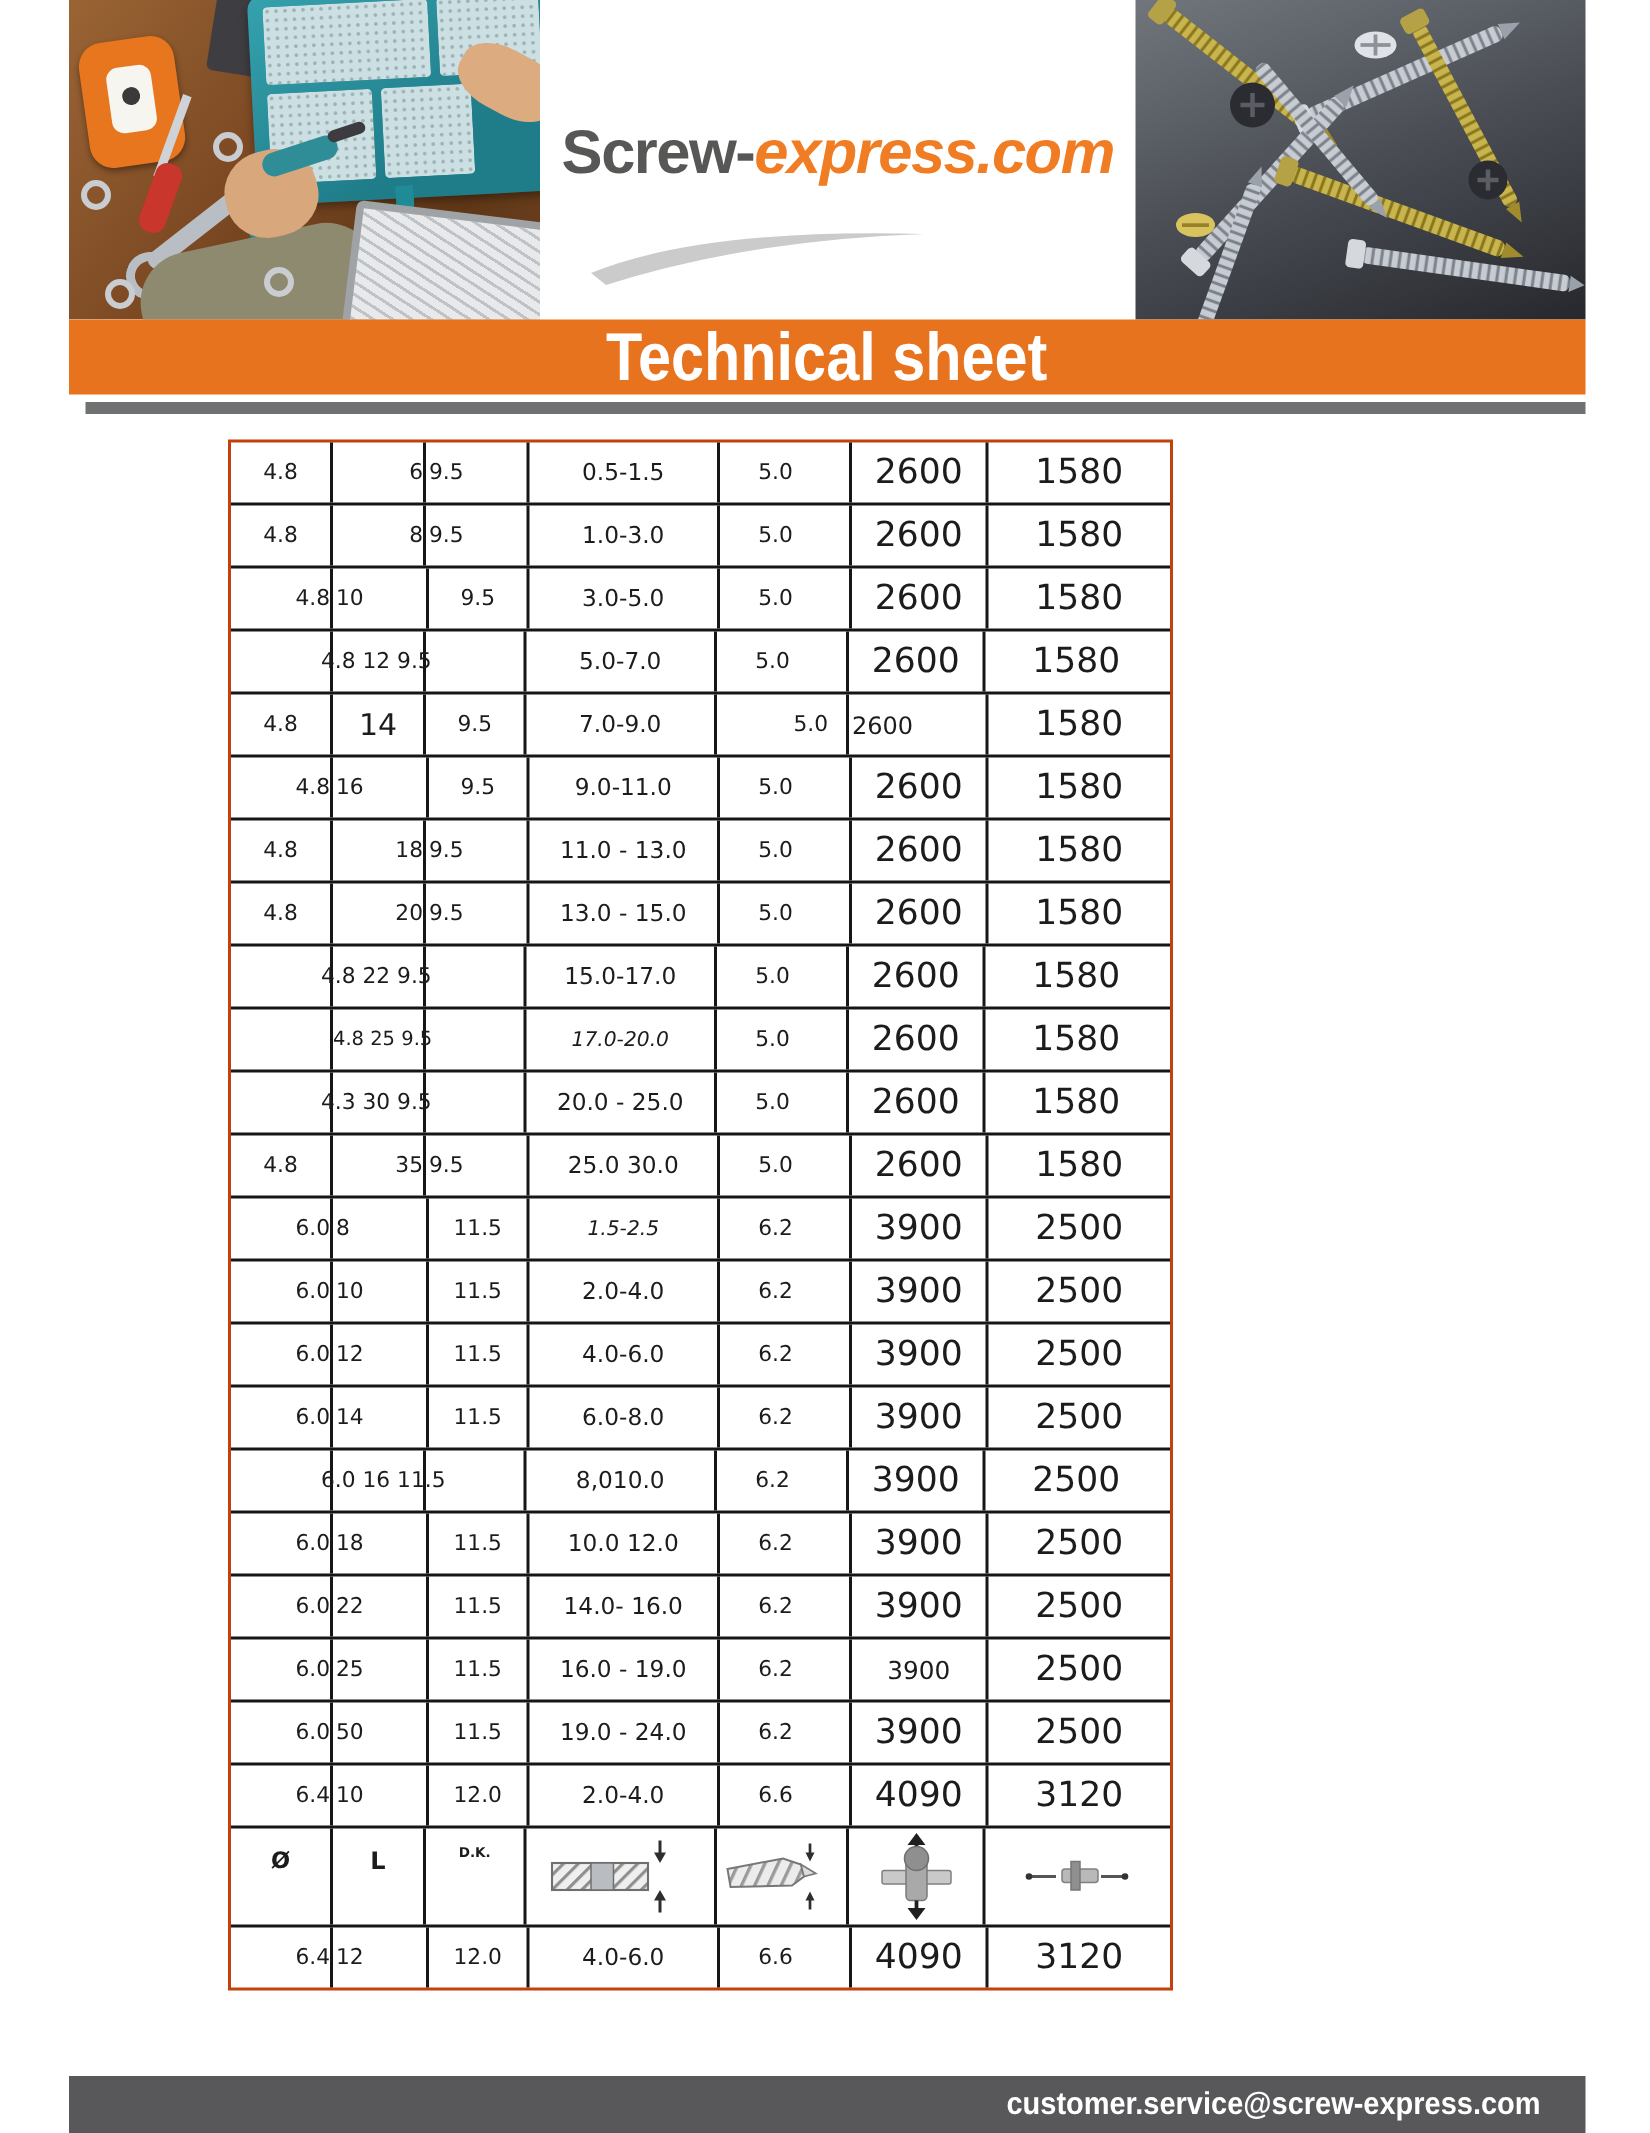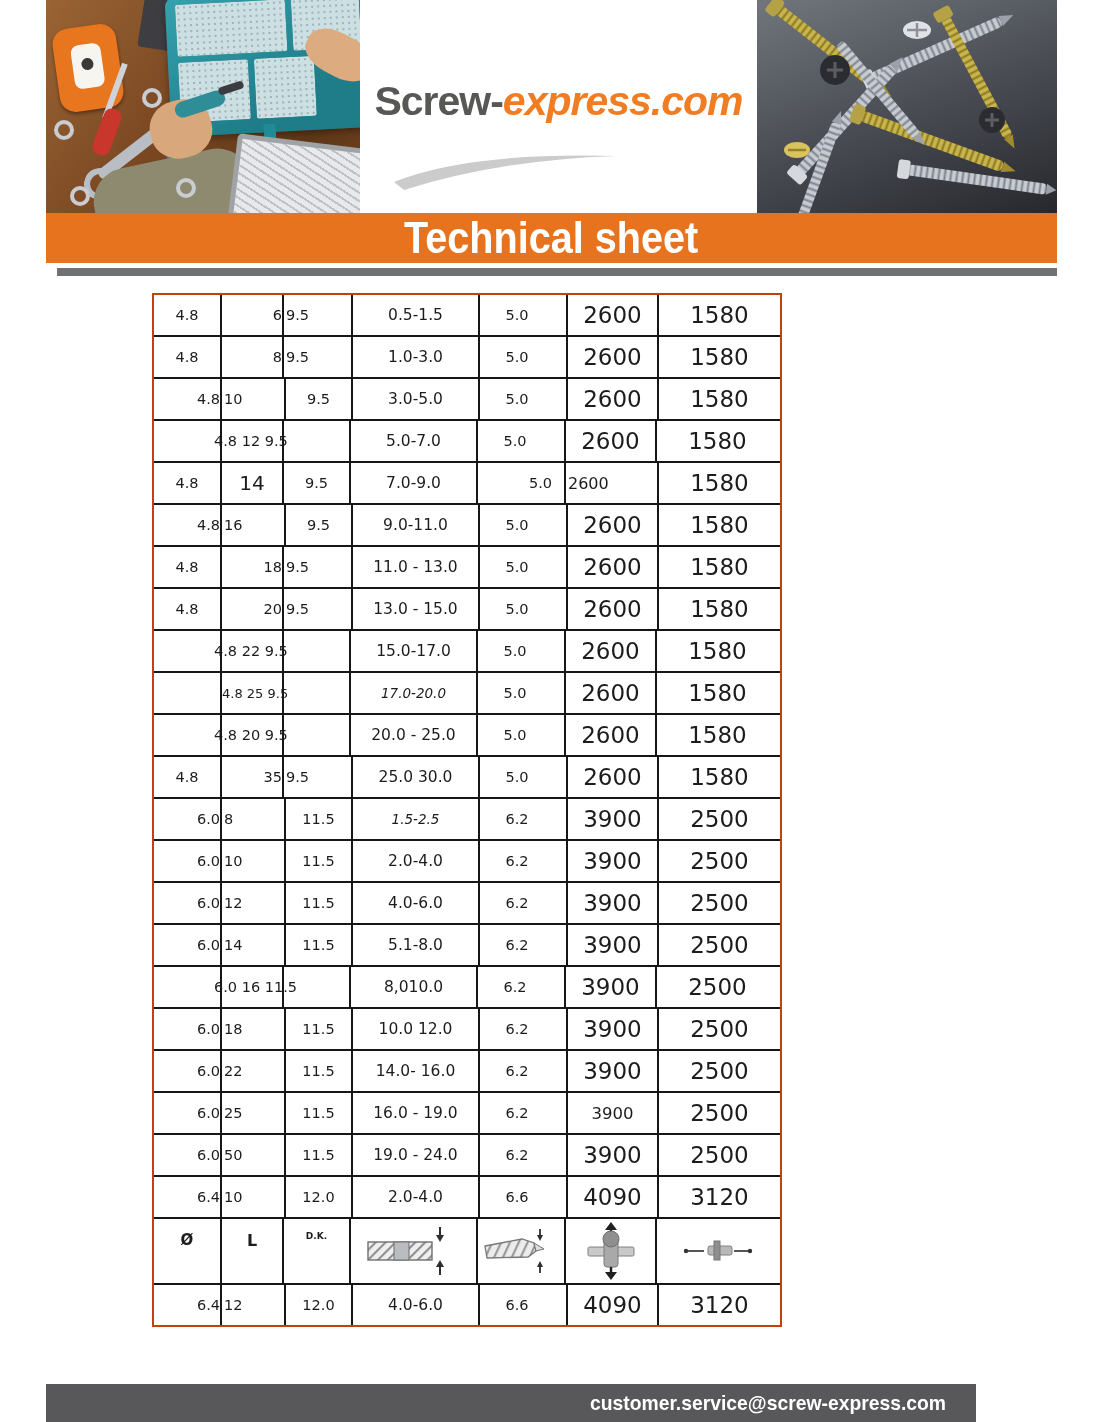--- a/index.html
+++ b/index.html
@@ -90,21 +90,21 @@
         white-space:nowrap;color:#1c1c1c;z-index:2;}
   .merged.sm{font-size:13px;left:68px;}
   .sc4 .c4{font-size:13.5px;font-style:italic;}
   .sc6 .c6 span{font-size:16.5px;}
   .vH{height:64px;}
   .vH .hdr{align-items:flex-start;padding-top:12px;font-weight:bold;}
   .vH .c1{font-size:15px;} .vH .c2{font-size:16px;} .vH .c3{font-size:9px;font-weight:bold;}
   .vH .icon-cell{align-items:center;}
 
   
-  .footer-bar{position:absolute;left:46px;top:1384px;width:930px;height:38px;background:#58585a;
+  .footer-bar{position:absolute;left:46px;top:1384px;width:1011px;height:38px;background:#58585a;
         display:flex;align-items:center;justify-content:flex-end;padding-right:0;box-sizing:border-box;}
   .footer-text{color:#ffffff;font-family:"Liberation Sans",sans-serif;font-weight:bold;font-size:21px;
         transform:scaleX(.92);transform-origin:right center;margin-right:30px;white-space:nowrap;}
 </style>
 </head>
 <body>
 
 <div class="page">
 
   <div class="photo photo-left">
@@ -440,21 +440,21 @@
         </div>
         <div class="cell c5">
           <span>5.0</span>
         </div>
         <div class="cell c6">
           <span>2600</span>
         </div>
         <div class="cell c7">
           <span>1580</span>
         </div>
-        <span class="merged">4.8 20 9.5</span>
+        <span class="merged">4.3 30 9.5</span>
       </div>
       <div class="trow vA">
         <div class="cell c1">
           <span>4.8</span>
         </div>
         <div class="cell c2">
           <span>35</span>
         </div>
         <div class="cell c3">
           <span>9.5</span>
@@ -545,21 +545,21 @@
         <div class="cell c1">
           <span>6.0</span>
         </div>
         <div class="cell c2">
           <span>14</span>
         </div>
         <div class="cell c3">
           <span>11.5</span>
         </div>
         <div class="cell c4">
-          <span>5.1-8.0</span>
+          <span>6.0-8.0</span>
         </div>
         <div class="cell c5">
           <span>6.2</span>
         </div>
         <div class="cell c6">
           <span>3900</span>
         </div>
         <div class="cell c7">
           <span>2500</span>
         </div>

